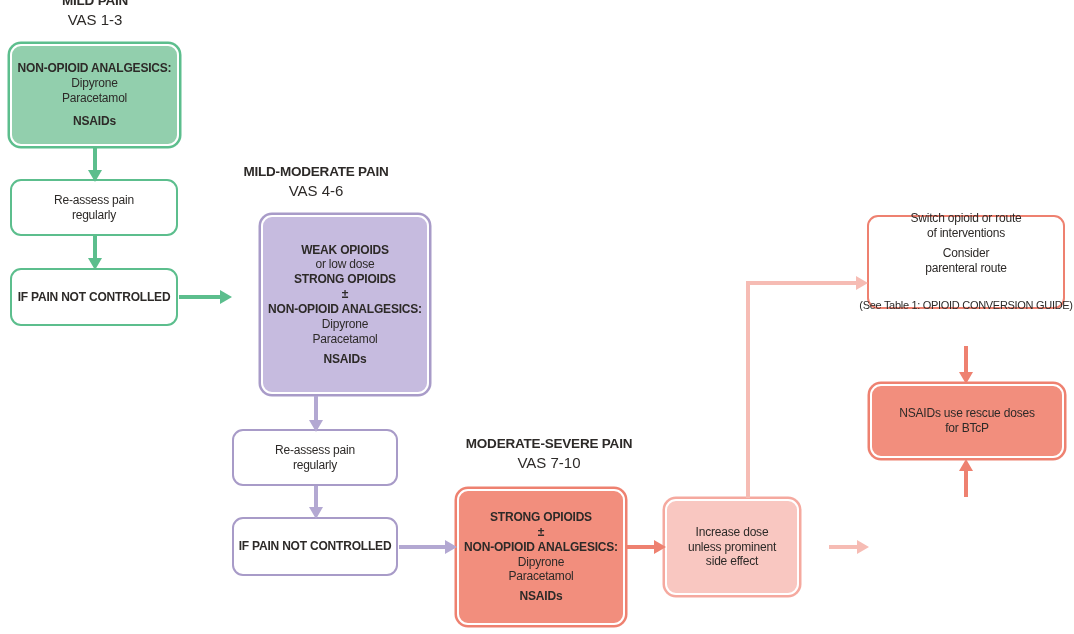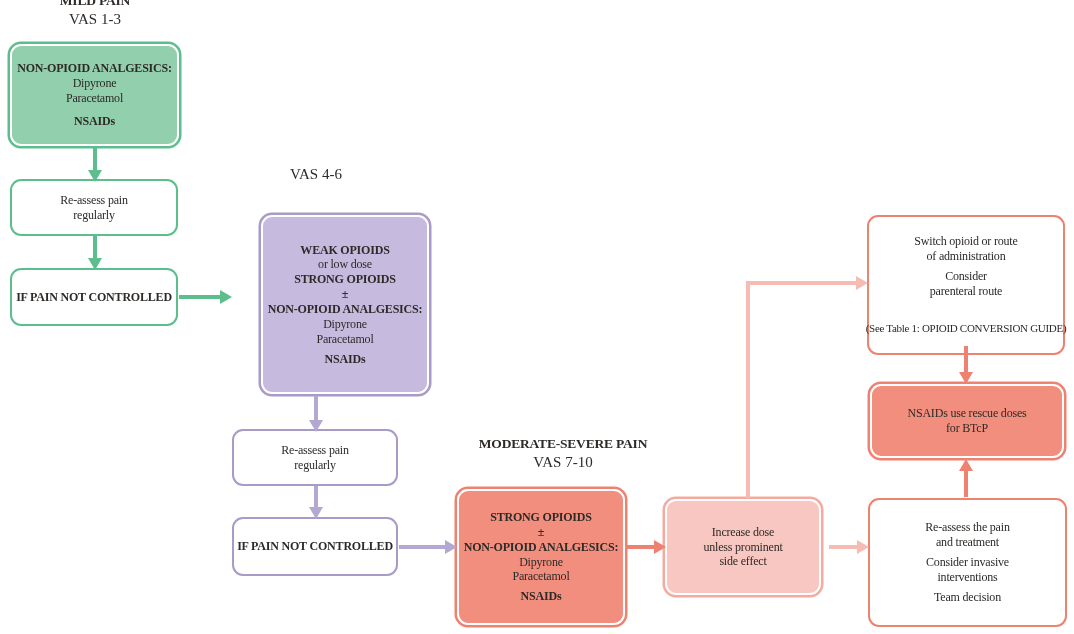--- a/index.html
+++ b/index.html
@@ -1,18 +1,18 @@
 <!DOCTYPE html>
 <html style="--green-fill: #92cfad; --green-border: #5cbe8d; --purple-fill: #c6bbdf; --purple-border: #a89bc8; --purple-arrow: #b3a8d2; --salmon-fill: #f28e7d; --salmon-border: #ee8170; --pink-fill: #f9c7c1; --pink-border: #f5a99f; --pink-arrow-light: #f6bcb4; --text: #2d2a28;"><head>
 <meta charset="utf-8">
 <style>
   html,body{margin:0;padding:0;background:#ffffff;}
   #canvas{
     position:relative;width:1074px;height:634px;overflow:hidden;
-    font-family:Liberation Serif, serif;
+    font-family:Liberation Sans, sans-serif;
     color:var(--text,#2d2a28);
   }
   .heading{position:absolute;text-align:center;line-height:1.15;}
   .hd-title{font-weight:bold;font-size:13.5px;letter-spacing:-0.2px;}
   .hd-vas{font-size:15px;margin-top:2px;}
   .box{
     position:absolute;border-radius:11px;box-sizing:border-box;
     display:flex;flex-direction:column;align-items:center;justify-content:center;
     text-align:center;font-size:12px;line-height:1.24;letter-spacing:-0.2px;
   }
@@ -40,23 +40,24 @@
 </head>
 <body>
 
 <div id="canvas">
 
   <div class="heading" style="left:0;top:-7px;width:190px;">
     <div class="hd-title">MILD PAIN</div>
     <div class="hd-vas">VAS 1-3</div>
   </div>
   <div class="heading" style="left:221px;top:164px;width:190px;">
+    <div class="hd-title">MILD-MODERATE PAIN</div>
     <div class="hd-vas">VAS 4-6</div>
   </div>
-  <div class="heading" style="left:468px;top:436px;width:190px;">
+  <div class="heading" style="left:454px;top:436px;width:190px;">
     <div class="hd-title">MODERATE-SEVERE PAIN</div>
     <div class="hd-vas">VAS 7-10</div>
   </div>
 
   <div class="box fill-green" style="left:10px;top:44px;width:169px;height:102px;">
     <div class="b">NON-OPIOID ANALGESICS:</div>
     <div>Dipyrone</div>
     <div>Paracetamol</div>
     <div class="b gap">NSAIDs</div>
   </div>
@@ -88,43 +89,36 @@
 
   <div class="box fill-salmon" style="left:457px;top:489px;width:168px;height:136px;">
     <div class="b">STRONG OPIOIDS</div>
     <div class="b">±</div>
     <div class="b">NON-OPIOID ANALGESICS:</div>
     <div>Dipyrone</div>
     <div>Paracetamol</div>
     <div class="b gap-sm">NSAIDs</div>
   </div>
 
-  <div class="box fill-pink" style="left:665px;top:499px;width:156px;height:96px;">
+  <div class="box fill-pink" style="left:665px;top:499px;width:134px;height:96px;">
     <div>Increase dose</div>
     <div>unless prominent</div>
     <div>side effect</div>
   </div>
 
-  <div class="box line-salmon" style="left:867px;top:215px;width:198px;height:140px;justify-content:center;">
+  <div class="box line-salmon" style="left:867px;top:215px;width:198px;height:94px;justify-content:center;">
     <div>Switch opioid or route</div>
-    <div>of administration</div>
+    <div>of interventions</div>
     <div class="gap-sm">Consider</div>
     <div>parenteral route</div>
     <div class="note">(See Table 1: OPIOID CONVERSION GUIDE)</div>
   </div>
   <div class="box fill-salmon" style="left:870px;top:384px;width:194px;height:74px;">
     <div>NSAIDs use rescue doses</div>
     <div>for BTcP</div>
-  </div>
-  <div class="box line-salmon" style="left:868px;top:498px;width:199px;height:129px;">
-    <div>Re-assess the pain</div>
-    <div>and treatment</div>
-    <div class="gap-sm">Consider invasive</div>
-    <div>interventions</div>
-    <div class="gap-sm">Team decision</div>
   </div>
 
   <svg class="connectors" width="1074" height="634" viewBox="0 0 1074 634">
 
     <path class="s-green" d="M95,148 L95,171"></path>
     <polygon class="a-green" points="88,170 102,170 95,182"></polygon>
     <path class="s-green" d="M95,236 L95,259"></path>
     <polygon class="a-green" points="88,258 102,258 95,270"></polygon>
     <path class="s-green" d="M179,297 L221,297"></path>
     <polygon class="a-green" points="220,290 220,304 232,297"></polygon>

